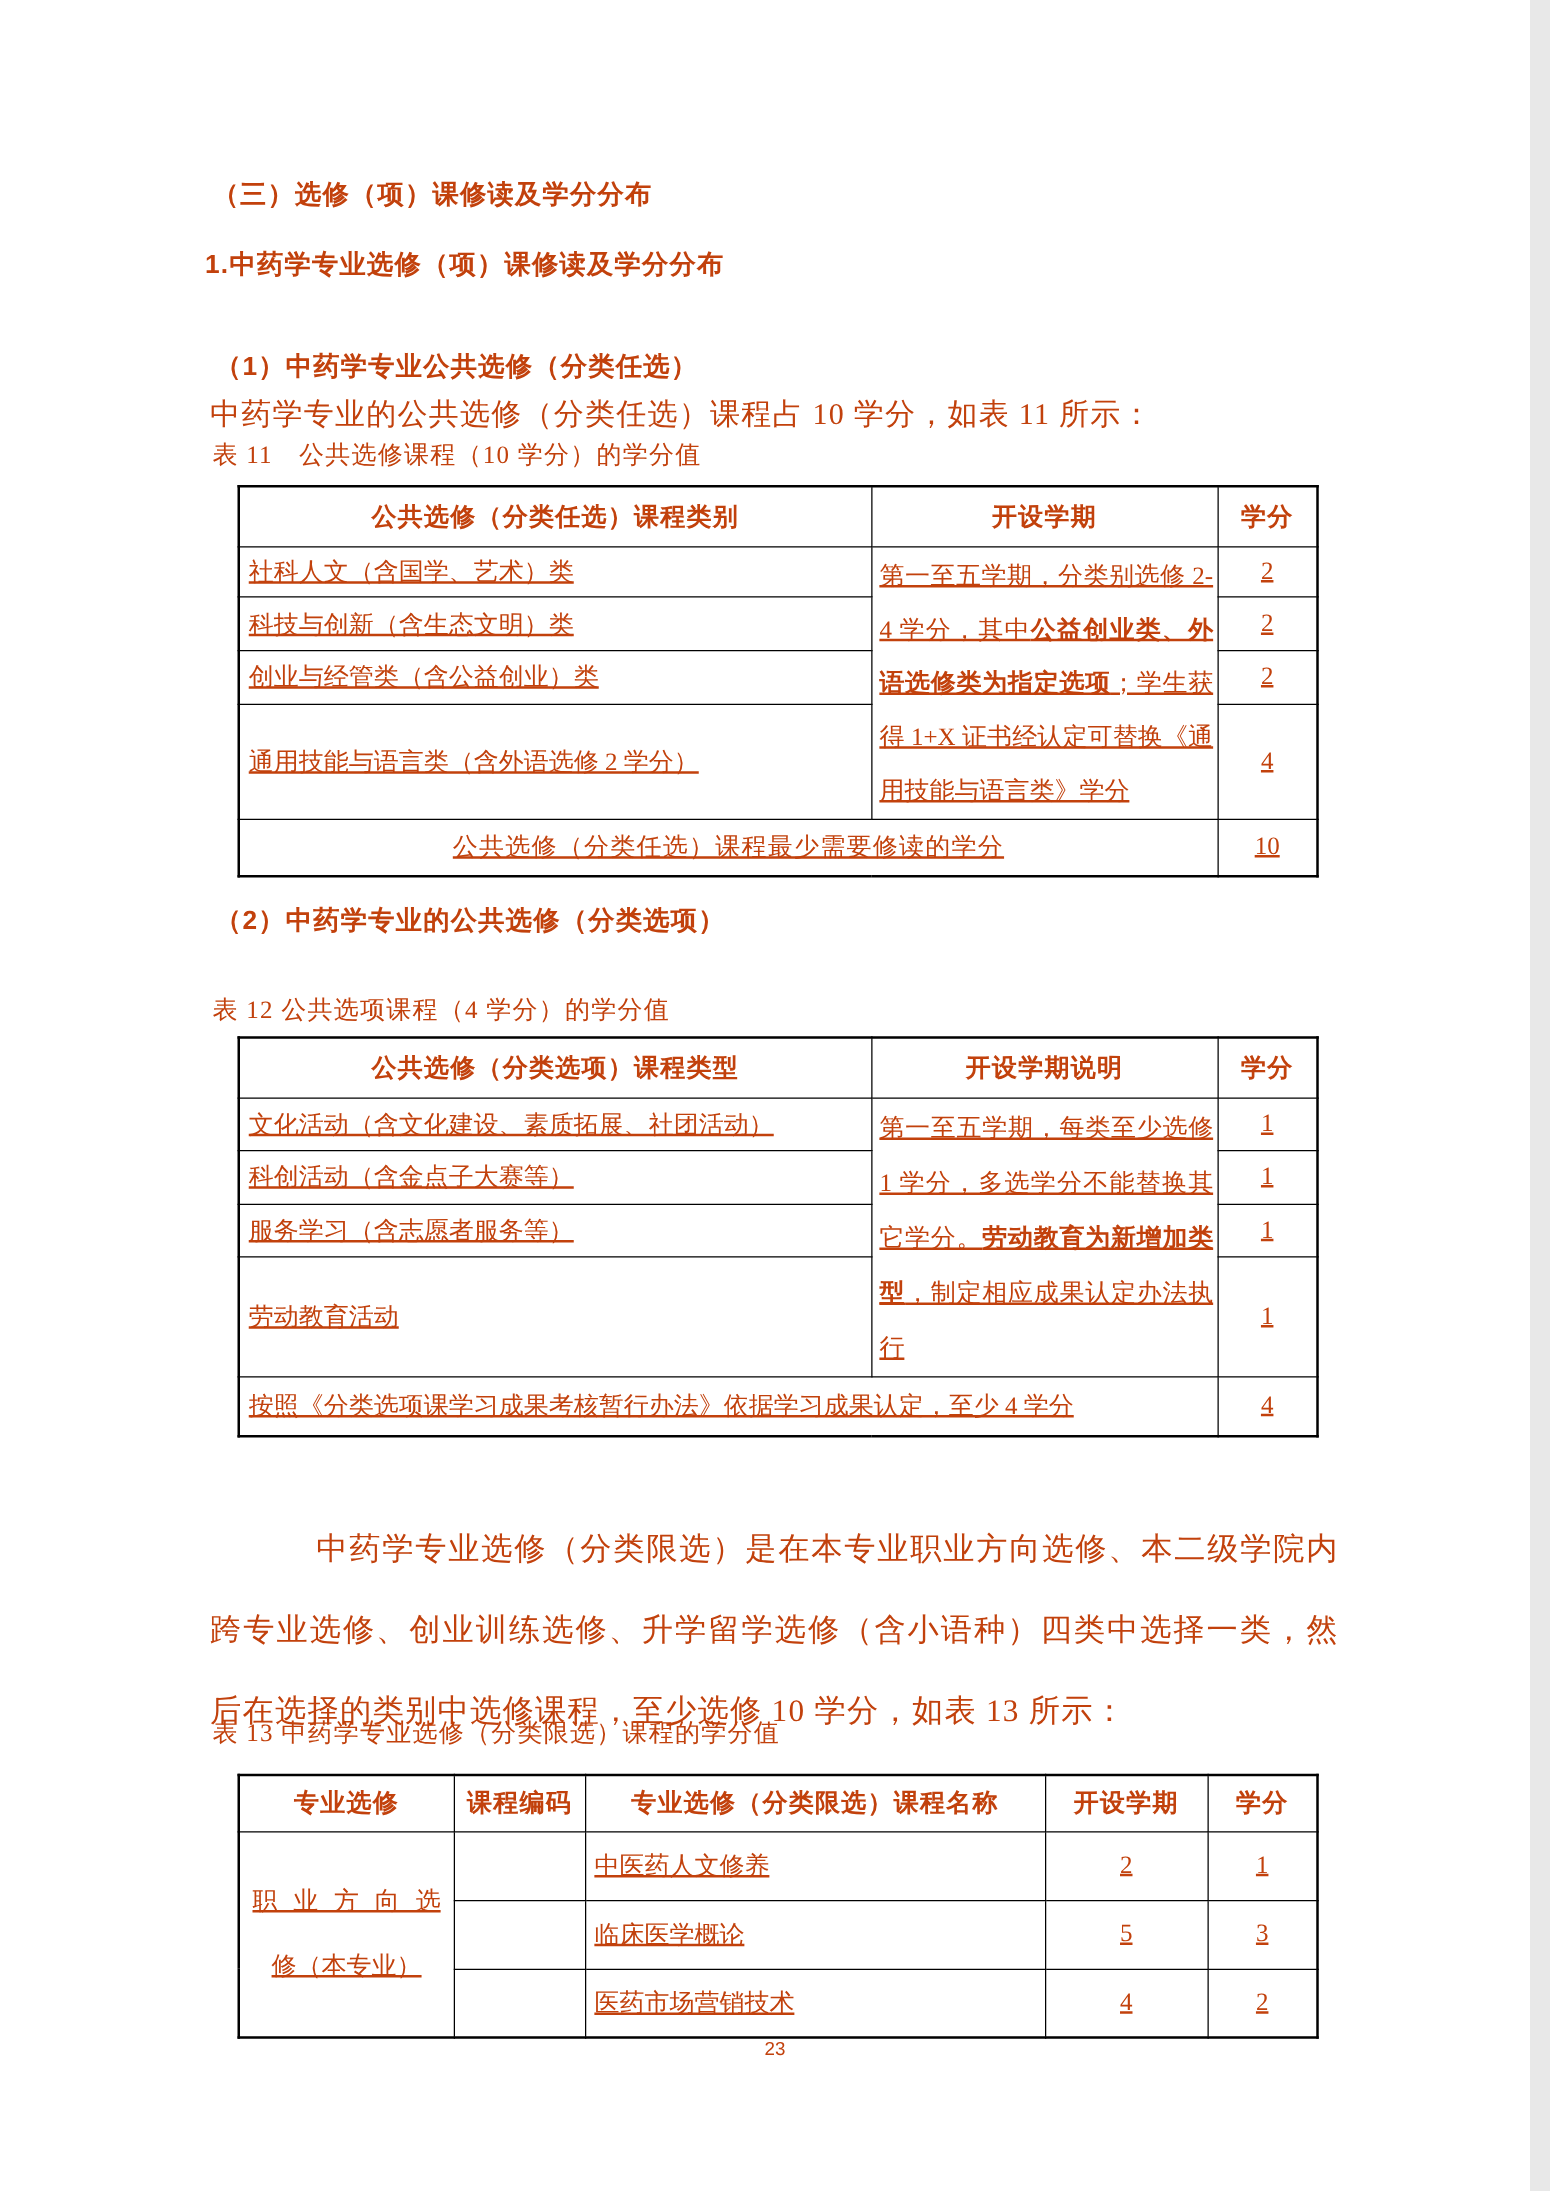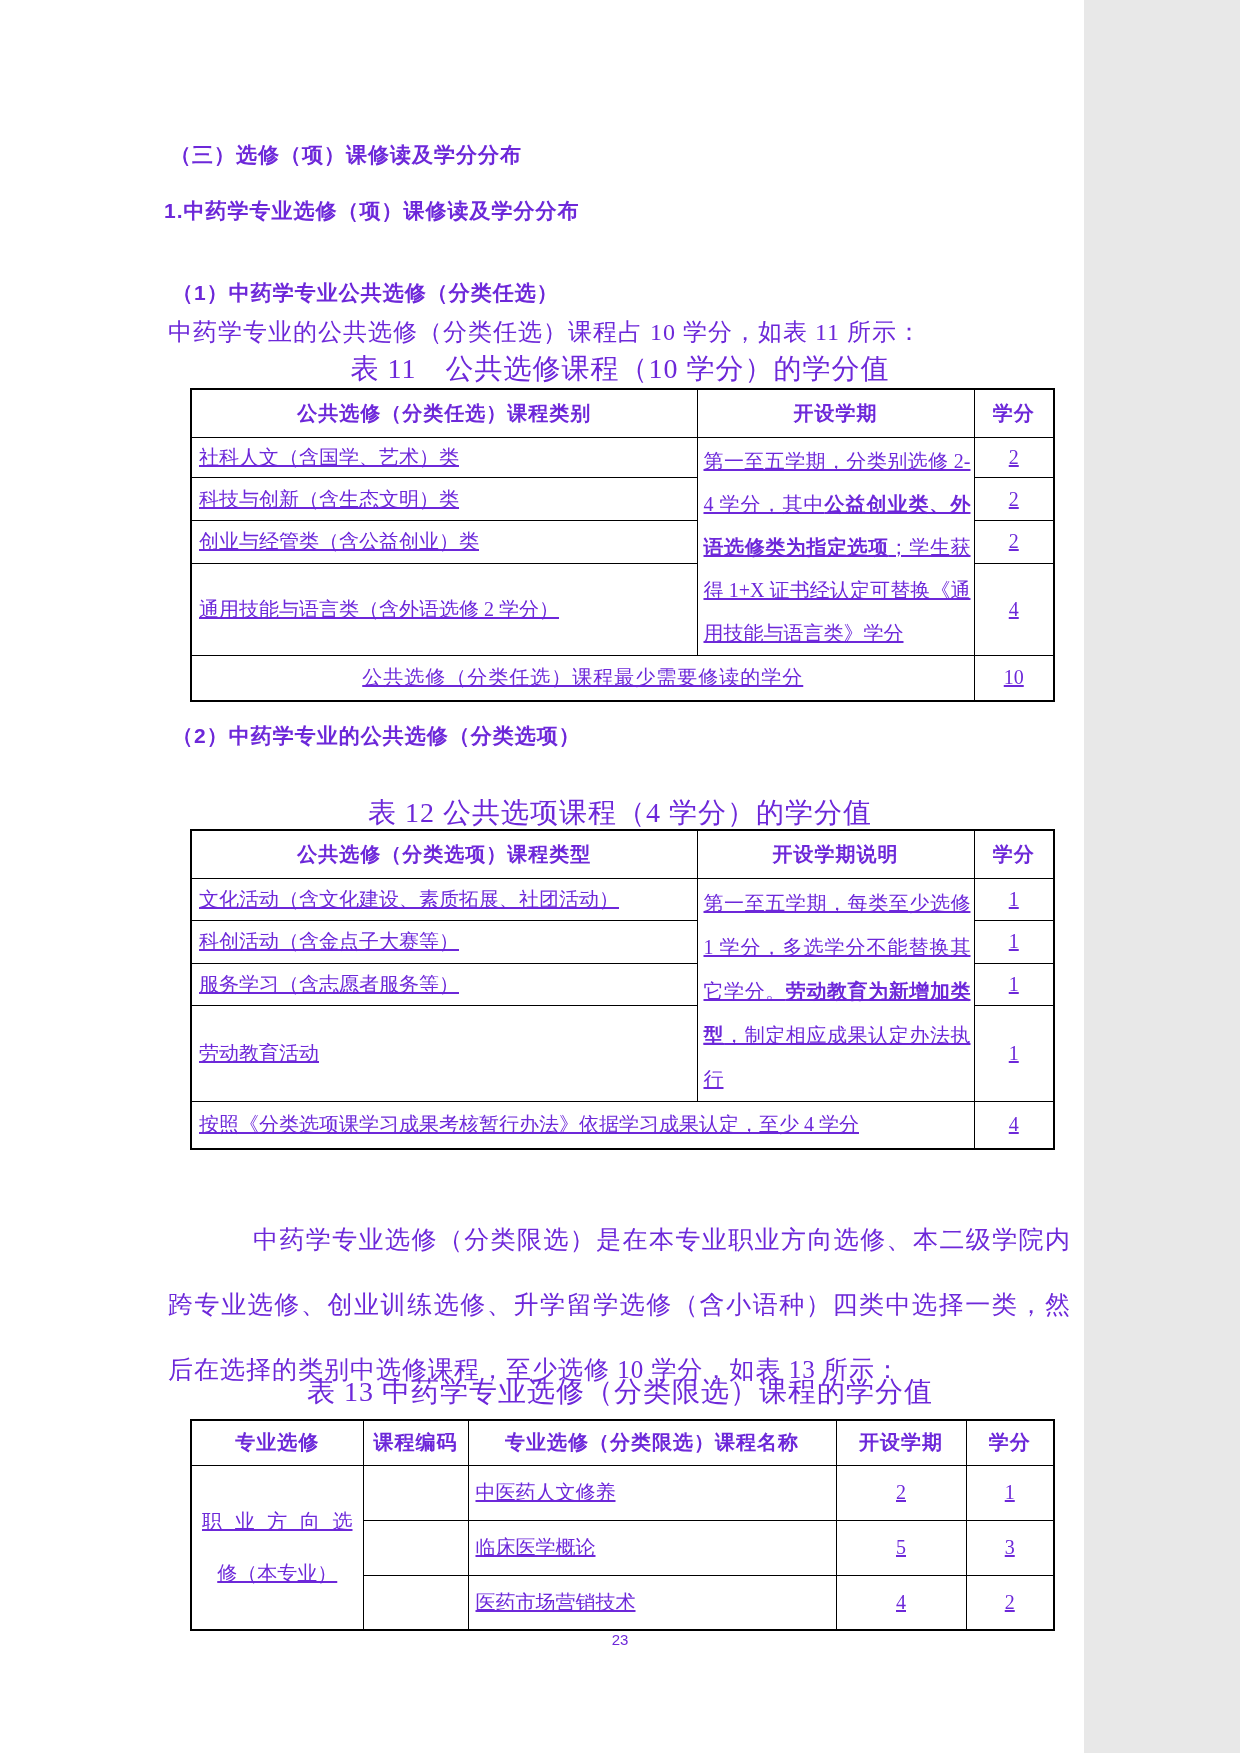--- a/index.html
+++ b/index.html
@@ -1,22 +1,22 @@
 <!DOCTYPE html>
 <html><head>
 <meta charset="utf-8">
 <style>
   html,body{margin:0;padding:0;background:#e8e8e8;}
-  .page{position:relative;width:1084px;height:1753px;background:#ffffff;
-        font-family:"Liberation Serif","DejaVu Serif",serif;color:#6d28d9;overflow:hidden;}
+  .page{position:relative;width:1185px;height:1753px;background:#ffffff;
+        font-family:"Liberation Serif","DejaVu Serif",serif;color:#c2410c;overflow:hidden;padding-left:39px;}
   .abs{position:absolute;}
   .hd{font-family:"Liberation Sans","DejaVu Sans",sans-serif;font-weight:700;
       font-size:21px;letter-spacing:1px;white-space:nowrap;}
   .body-text{font-size:24px;letter-spacing:1px;line-height:1.5;}
-  .cap{font-size:28px;letter-spacing:1px;text-align:center;width:900px;}
+  .cap{font-size:20px;letter-spacing:1px;text-align:left;width:900px;}
   .para3{width:903px;font-size:25px;letter-spacing:1px;line-height:65px;
          text-align:justify;text-indent:85px;}
   table{border-collapse:collapse;table-layout:fixed;background:#fff;}
   table.doc{border:2px solid #000;}
   .doc th,.doc td{border:1px solid #000;padding:0 7px;font-size:20px;overflow:hidden;}
   .doc th{font-family:"Liberation Sans","DejaVu Sans",sans-serif;font-weight:700;
           text-align:center;letter-spacing:1px;}
   .doc td{font-weight:400;text-decoration:underline;}
   td.num{text-align:center;padding:0;font-family:"Liberation Serif","DejaVu Serif",serif;}
   td.note{vertical-align:top;text-align:justify;padding:2px 3px 0 6px;}

